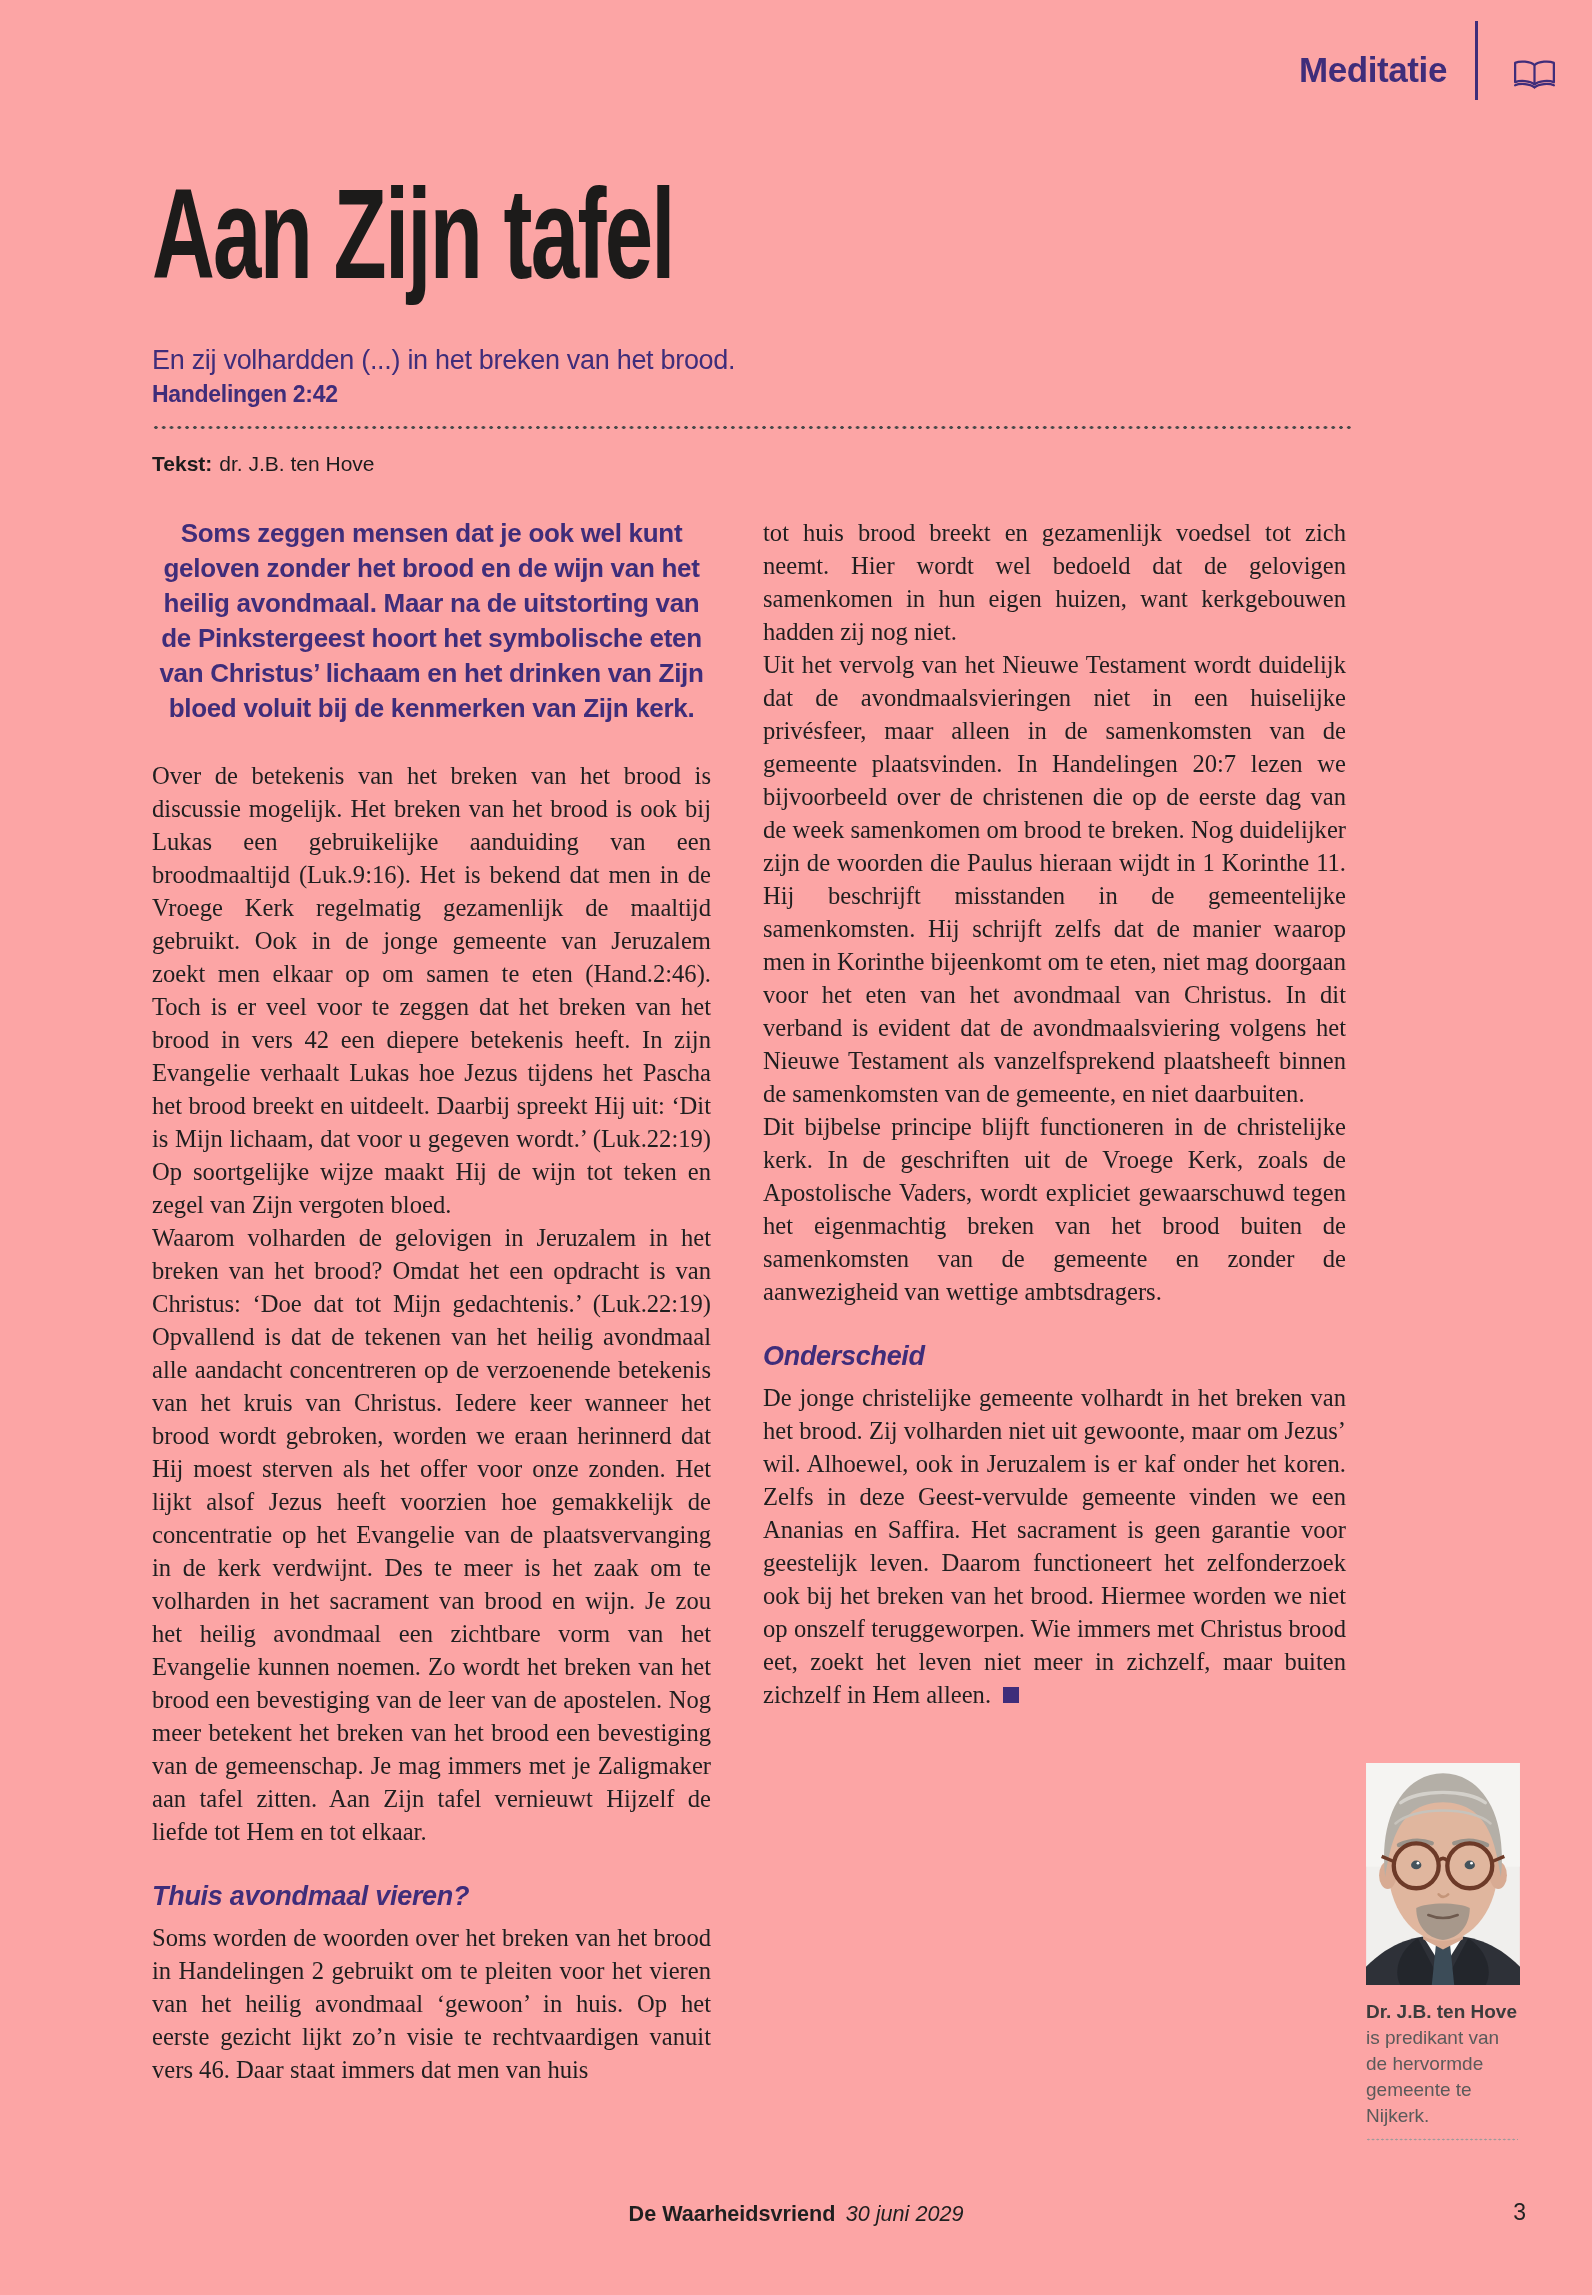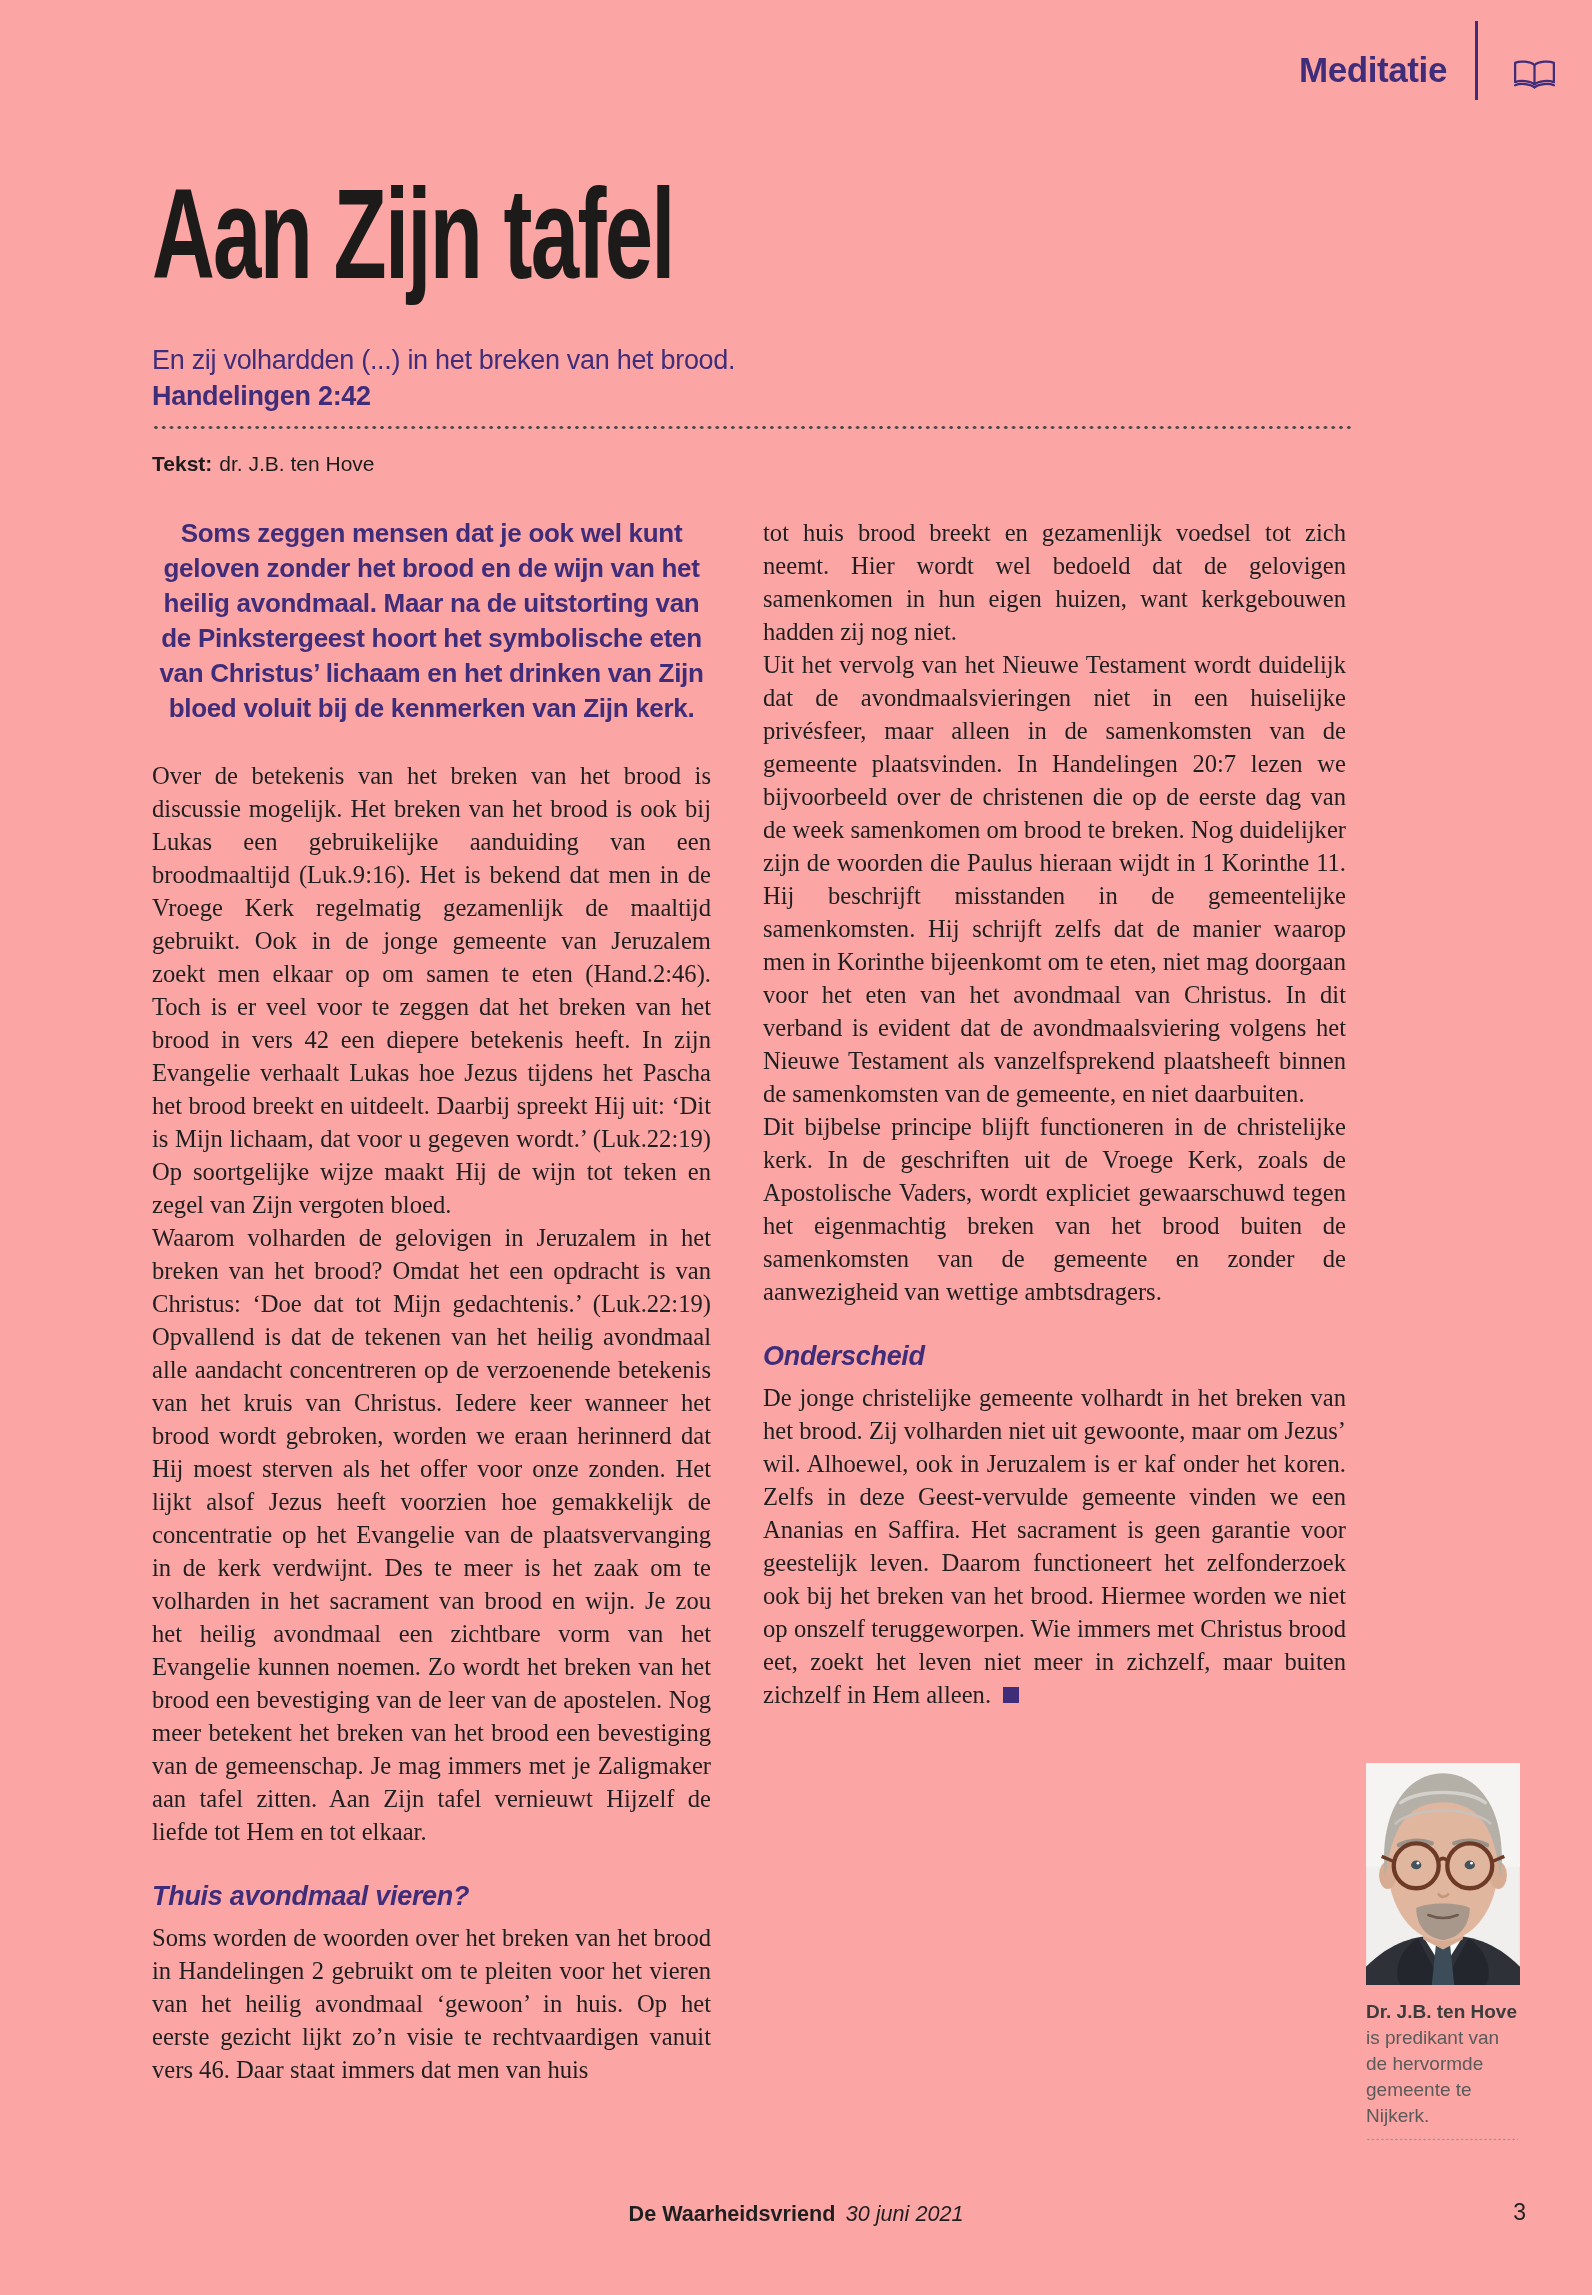--- a/index.html
+++ b/index.html
@@ -10,21 +10,21 @@
   .category{position:absolute;top:50px;left:1243px;width:204px;text-align:right;
             font-size:35px;font-weight:bold;color:#3f2d7a;letter-spacing:-0.4px;}
   .vrule{position:absolute;left:1475px;top:21px;width:2.6px;height:79px;background:#3f2d7a;}
   .book-icon{position:absolute;left:1512px;top:59px;width:45px;height:31px;}
 
   
   .title{position:absolute;left:152px;top:169px;margin:0;font-size:128px;line-height:129px;
          font-weight:bold;color:#1c1b1a;letter-spacing:-2.6px;white-space:nowrap;
          transform:scaleX(0.68);transform-origin:0 0;}
   .verse{position:absolute;left:152px;top:345px;font-size:27px;color:#3f2d7a;letter-spacing:-0.3px;}
-  .verse-ref{position:absolute;left:152px;top:381px;font-size:27px;font-weight:bold;color:#3f2d7a;letter-spacing:-0.3px;}
+  .verse-ref{position:absolute;left:152px;top:381px;font-size:23px;font-weight:bold;color:#3f2d7a;letter-spacing:-0.3px;}
   .dotted-rule{position:absolute;left:152px;top:425px;width:1201px;height:5.2px;
                background-image:radial-gradient(circle,#4a4a4a 1.5px,transparent 1.9px);
                background-size:7.8px 5.2px;background-position:0 50%;background-repeat:repeat-x;}
   .byline{position:absolute;left:152px;top:452px;font-size:21px;color:#1c1c1c;}
   .byline-label{font-weight:bold;margin-right:7px;}
 
   
   .columns{position:absolute;left:152px;top:516px;width:1194px;display:flex;gap:52px;}
   .col-left{width:559px;}
   .col-right{width:583px;}
@@ -141,18 +141,18 @@
 
       <path d="M58 168 C70 161 108 161 120 168 C120 188 108 203 89 205 C70 203 58 188 58 168 Z" fill="#a2968a" opacity="0.92"></path>
       <path d="M72 176 Q89 183 106 176" fill="none" stroke="#6e5a4e" stroke-width="3" stroke-linecap="round"></path>
     </svg>
     <div class="caption-name">Dr. J.B. ten Hove</div>
     <div class="caption-bio">is predikant van de hervormde gemeente te Nijkerk.</div>
     <div class="caption-rule"></div>
   </aside>
 
   <div class="footer-center">
-    <span class="mag">De Waarheidsvriend</span><span class="date">30 juni 2021</span>
+    <span class="mag">De Waarheidsvriend</span><span class="date">30 juni 2029</span>
   </div>
   <div class="pagenum">3</div>
 
 </div>
 
 
 </body></html>

